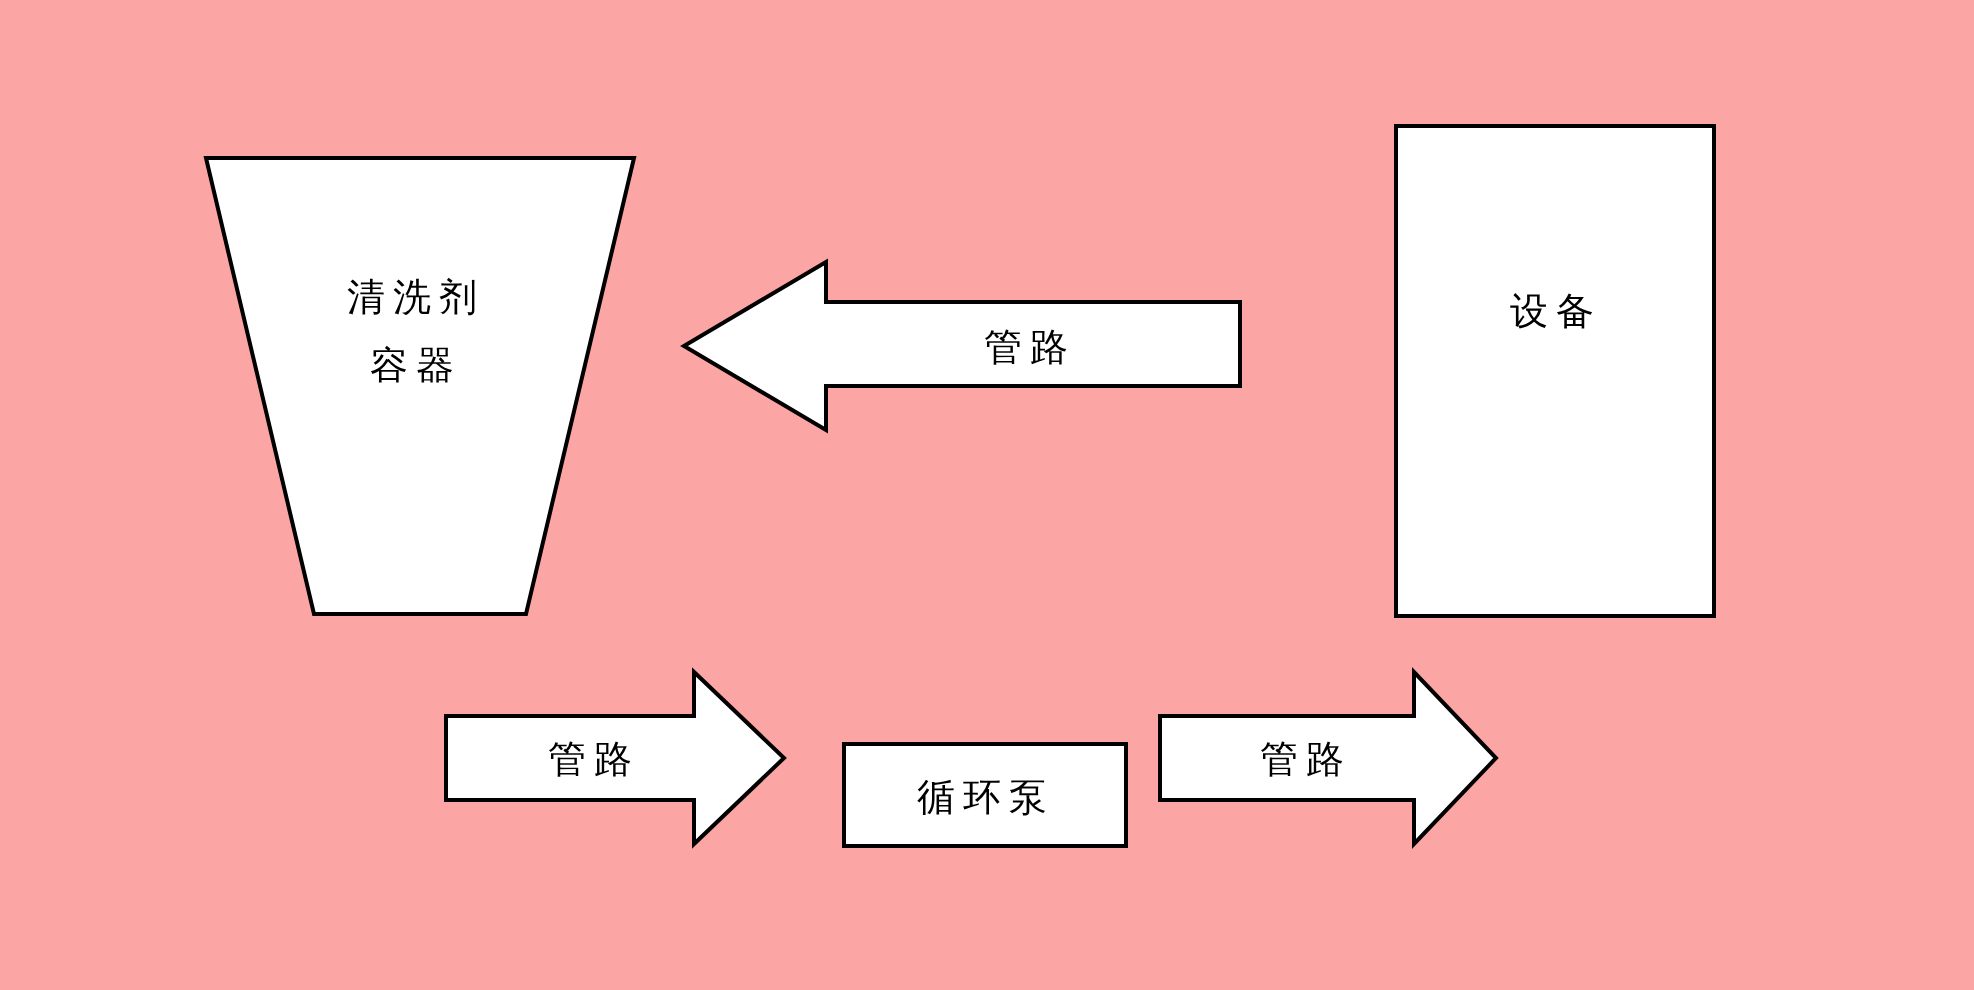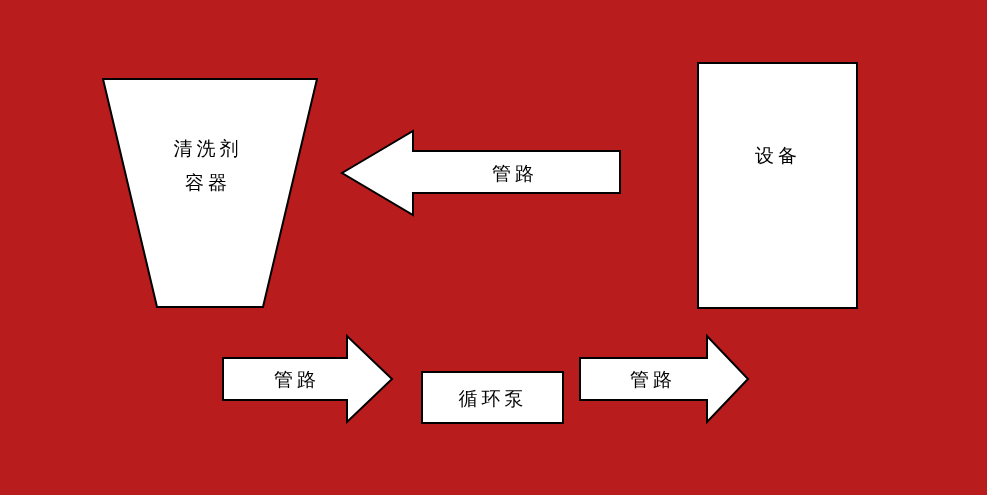--- a/index.html
+++ b/index.html
@@ -4,21 +4,21 @@
 <style>
   html, body {
     margin: 0;
     padding: 0;
     background: #ffffff;
   }
   .canvas {
     position: relative;
     width: 987px;
     height: 495px;
-    background: #b91c1c;
+    background: #fca5a5;
     overflow: hidden;
   }
   svg {
     display: block;
   }
   .shape {
     fill: #ffffff;
     stroke: #000000;
     stroke-width: 2;
     stroke-linejoin: miter;

